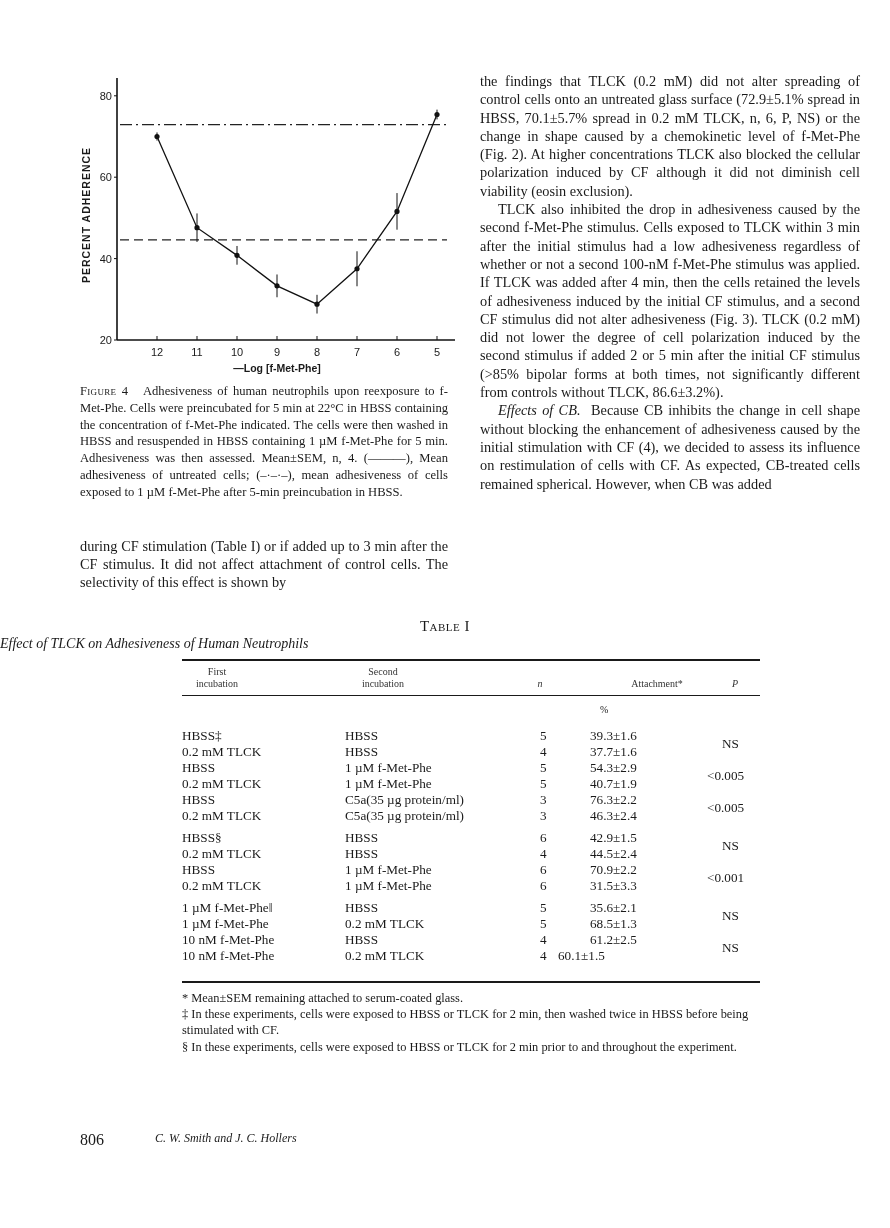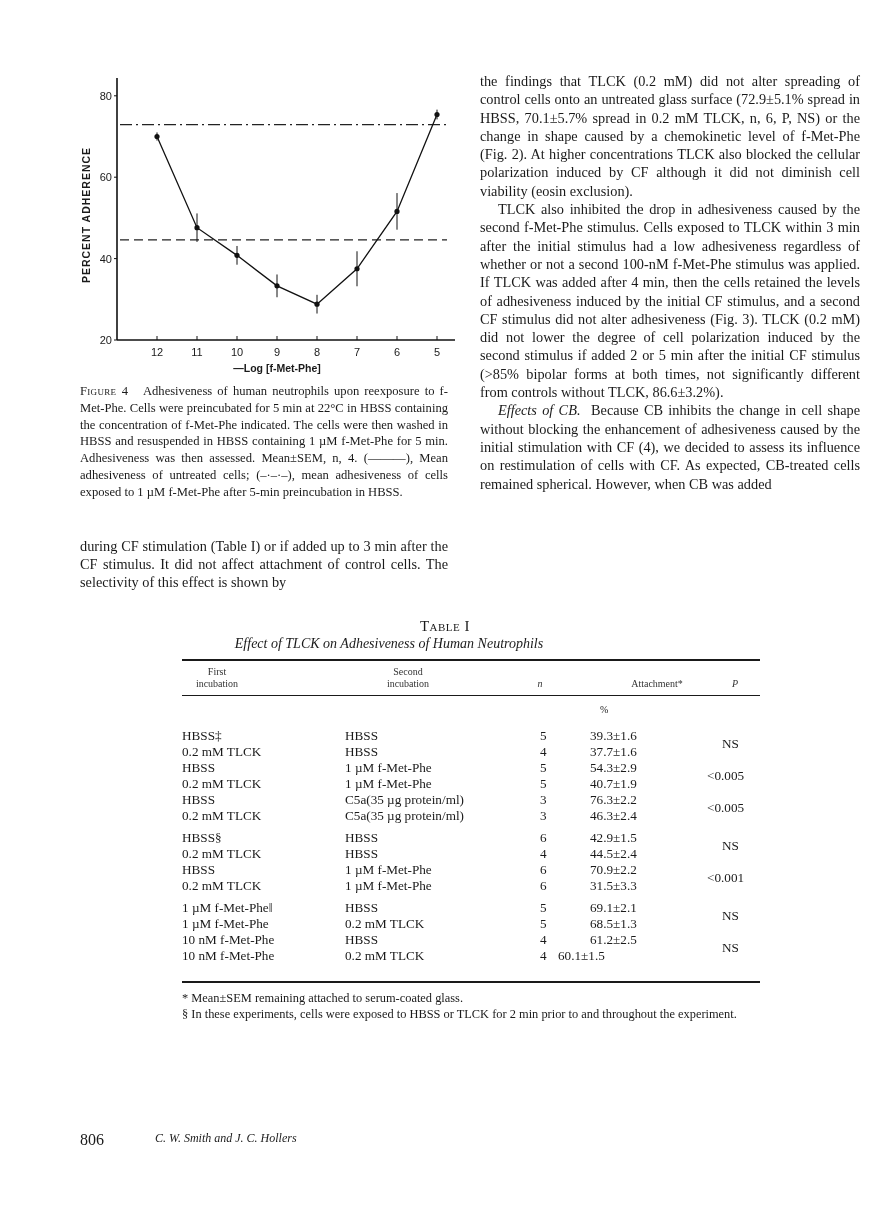--- a/index.html
+++ b/index.html
@@ -9,21 +9,21 @@
   .chart { left: 60px; top: 70px; width: 400px; height: 310px; }
   .chart svg text { font-family: "Liberation Sans", "DejaVu Sans", sans-serif; fill: #1a1a1a; }
   .caption { left: 80px; top: 383px; width: 368px; font-size: 12.6px; line-height: 16.8px; text-align: justify; }
   .caption .figlabel { font-variant: small-caps; letter-spacing: 0.3px; }
   .leftbody { left: 80px; top: 537px; width: 368px; font-size: 14.3px; line-height: 18px; text-align: justify; }
   .rightcol { left: 480px; top: 72px; width: 380px; font-size: 14.3px; line-height: 18.3px; text-align: justify; }
   .rightcol p { margin: 0; }
   .rightcol .indent { text-indent: 18px; }
   .rightcol em { font-style: italic; }
   .tbl-title { left: 0; width: 890px; text-align: center; top: 618px; font-size: 15px; font-variant: small-caps; letter-spacing: 0.5px; }
-  .tbl-sub { left: 0; width: 778px; text-align: center; top: 636px; font-size: 14px; font-style: italic; }
+  .tbl-sub { left: 0; width: 778px; text-align: left; top: 636px; font-size: 14px; font-style: italic; }
   .rule { position: absolute; left: 182px; width: 578px; background: #1a1a1a; }
   .th { position: absolute; font-size: 10px; line-height: 12px; text-align: center; color: #333; }
   .td { position: absolute; font-size: 13.2px; line-height: 16px; white-space: nowrap; }
   .tn { position: absolute; font-size: 10px; }
   .footnotes { left: 182px; top: 990px; width: 585px; font-size: 12.4px; line-height: 16.2px; }
   .footnotes div { margin: 0; }
   .pagenum { left: 80px; top: 1131px; font-size: 16px; }
   .authors { left: 155px; top: 1131px; font-size: 12px; font-style: italic; }
 </style>
 </head>
@@ -104,21 +104,21 @@
 
 <div class="abs tbl-title">Table I</div>
 <div class="abs tbl-sub">Effect of TLCK on Adhesiveness of Human Neutrophils</div>
 
 <div>
   <div class="rule" style="top:659px;height:1.5px;"></div>
   <div class="th" style="left:182px;top:666px;width:70px;">
     <div>First</div>
     <div>incubation</div>
   </div>
-  <div class="th" style="left:358px;top:666px;width:100px;">
+  <div class="th" style="left:333px;top:666px;width:100px;">
     <div>Second</div>
     <div>incubation</div>
   </div>
   <div class="th" style="left:530px;top:678px;width:20px;font-style:italic;">n</div>
   <div class="th" style="left:617px;top:678px;width:80px;">Attachment*</div>
   <div class="th" style="left:725px;top:678px;width:20px;font-style:italic;">P</div>
   <div class="rule" style="top:695px;height:1px;"></div>
   <div class="tn" style="left:600px;top:704px;">%</div>
   <div id="tbody">
       <div class="td" style="left: 182px; top: 728px;">HBSS‡</div>
@@ -157,21 +157,21 @@
       <div class="td" style="left: 345px; top: 862px;">1 µM f-Met-Phe</div>
       <div class="td" style="left: 540px; top: 862px;">6</div>
       <div class="td" style="left: 590px; top: 862px;">70.9±2.2</div>
       <div class="td" style="left: 182px; top: 878px;">0.2 mM TLCK</div>
       <div class="td" style="left: 345px; top: 878px;">1 µM f-Met-Phe</div>
       <div class="td" style="left: 540px; top: 878px;">6</div>
       <div class="td" style="left: 590px; top: 878px;">31.5±3.3</div>
       <div class="td" style="left: 182px; top: 900px;">1 µM f-Met-Phe‖</div>
       <div class="td" style="left: 345px; top: 900px;">HBSS</div>
       <div class="td" style="left: 540px; top: 900px;">5</div>
-      <div class="td" style="left: 590px; top: 900px;">69.1±2.1</div>
+      <div class="td" style="left: 590px; top: 900px;">35.6±2.1</div>
       <div class="td" style="left: 182px; top: 916px;">1 µM f-Met-Phe</div>
       <div class="td" style="left: 345px; top: 916px;">0.2 mM TLCK</div>
       <div class="td" style="left: 540px; top: 916px;">5</div>
       <div class="td" style="left: 590px; top: 916px;">68.5±1.3</div>
       <div class="td" style="left: 182px; top: 932px;">10 nM f-Met-Phe</div>
       <div class="td" style="left: 345px; top: 932px;">HBSS</div>
       <div class="td" style="left: 540px; top: 932px;">4</div>
       <div class="td" style="left: 590px; top: 932px;">61.2±2.5</div>
       <div class="td" style="left: 182px; top: 948px;">10 nM f-Met-Phe</div>
       <div class="td" style="left: 345px; top: 948px;">0.2 mM TLCK</div>
@@ -183,17 +183,18 @@
       <div class="td" style="left: 722px; top: 838px;">NS</div>
       <div class="td" style="left: 707px; top: 870px;">&lt;0.001</div>
       <div class="td" style="left: 722px; top: 908px;">NS</div>
       <div class="td" style="left: 722px; top: 940px;">NS</div>
     </div>
   <div class="rule" style="top:981px;height:1.5px;"></div>
 </div>
 
 <div class="abs footnotes">
   <div>* Mean±SEM remaining attached to serum-coated glass.</div>
+  <div>‡ In these experiments, cells were exposed to HBSS or TLCK for 2 min, then washed twice in HBSS before being stimulated with CF.</div>
   <div>§ In these experiments, cells were exposed to HBSS or TLCK for 2 min prior to and throughout the experiment.</div>
 </div>
 
 <div class="abs pagenum">806</div>
 <div class="abs authors">C. W. Smith and J. C. Hollers</div>
 
 </body></html>

